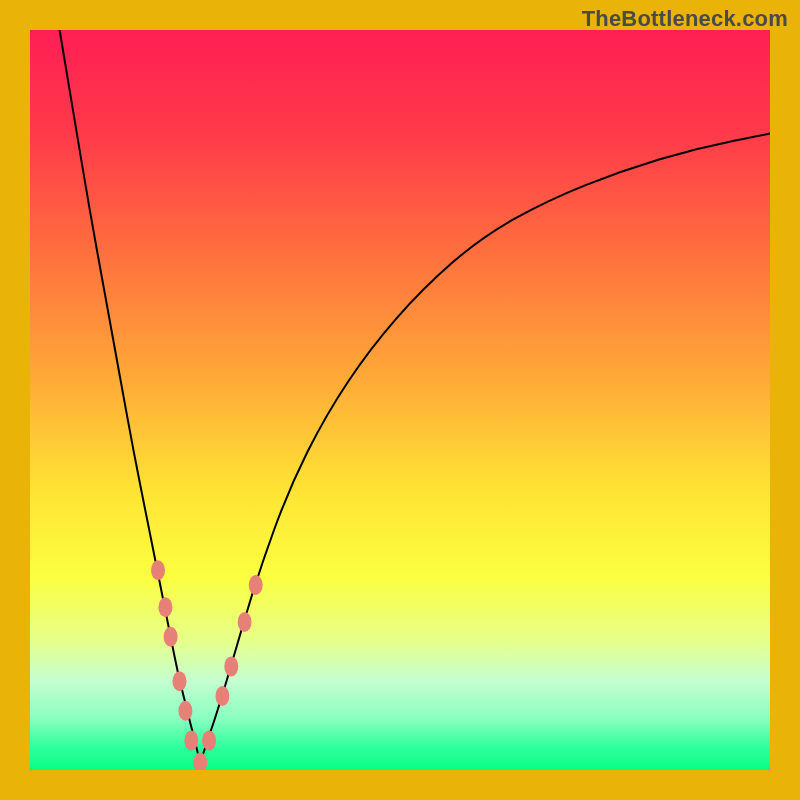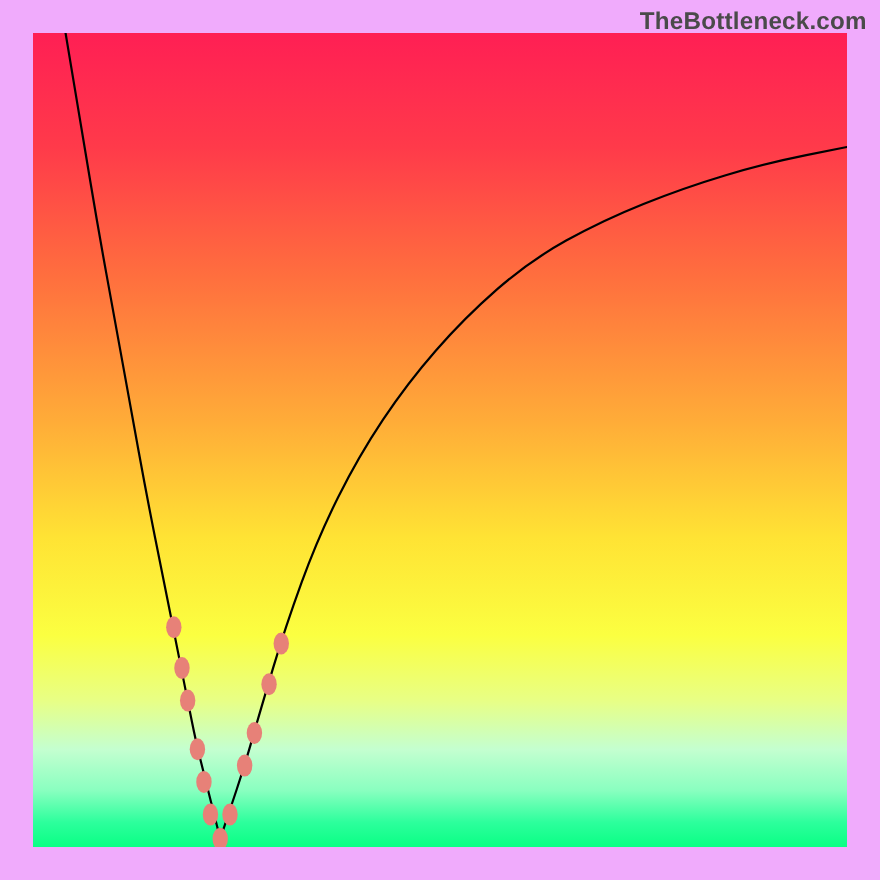--- a/index.html
+++ b/index.html
@@ -8,21 +8,21 @@
     width: 800px;
     height: 800px;
     overflow: hidden;
     background: #000;
     font-family: Arial, Helvetica, sans-serif;
   }
   .frame {
     position: relative;
     width: 800px;
     height: 800px;
-    background: #f0abfc;
+    background: #eab308;
   }
   .plot-area {
     position: absolute;
     left: 30px;
     top: 30px;
     width: 740px;
     height: 740px;
     overflow: hidden;
   }
   .gradient-bg {

